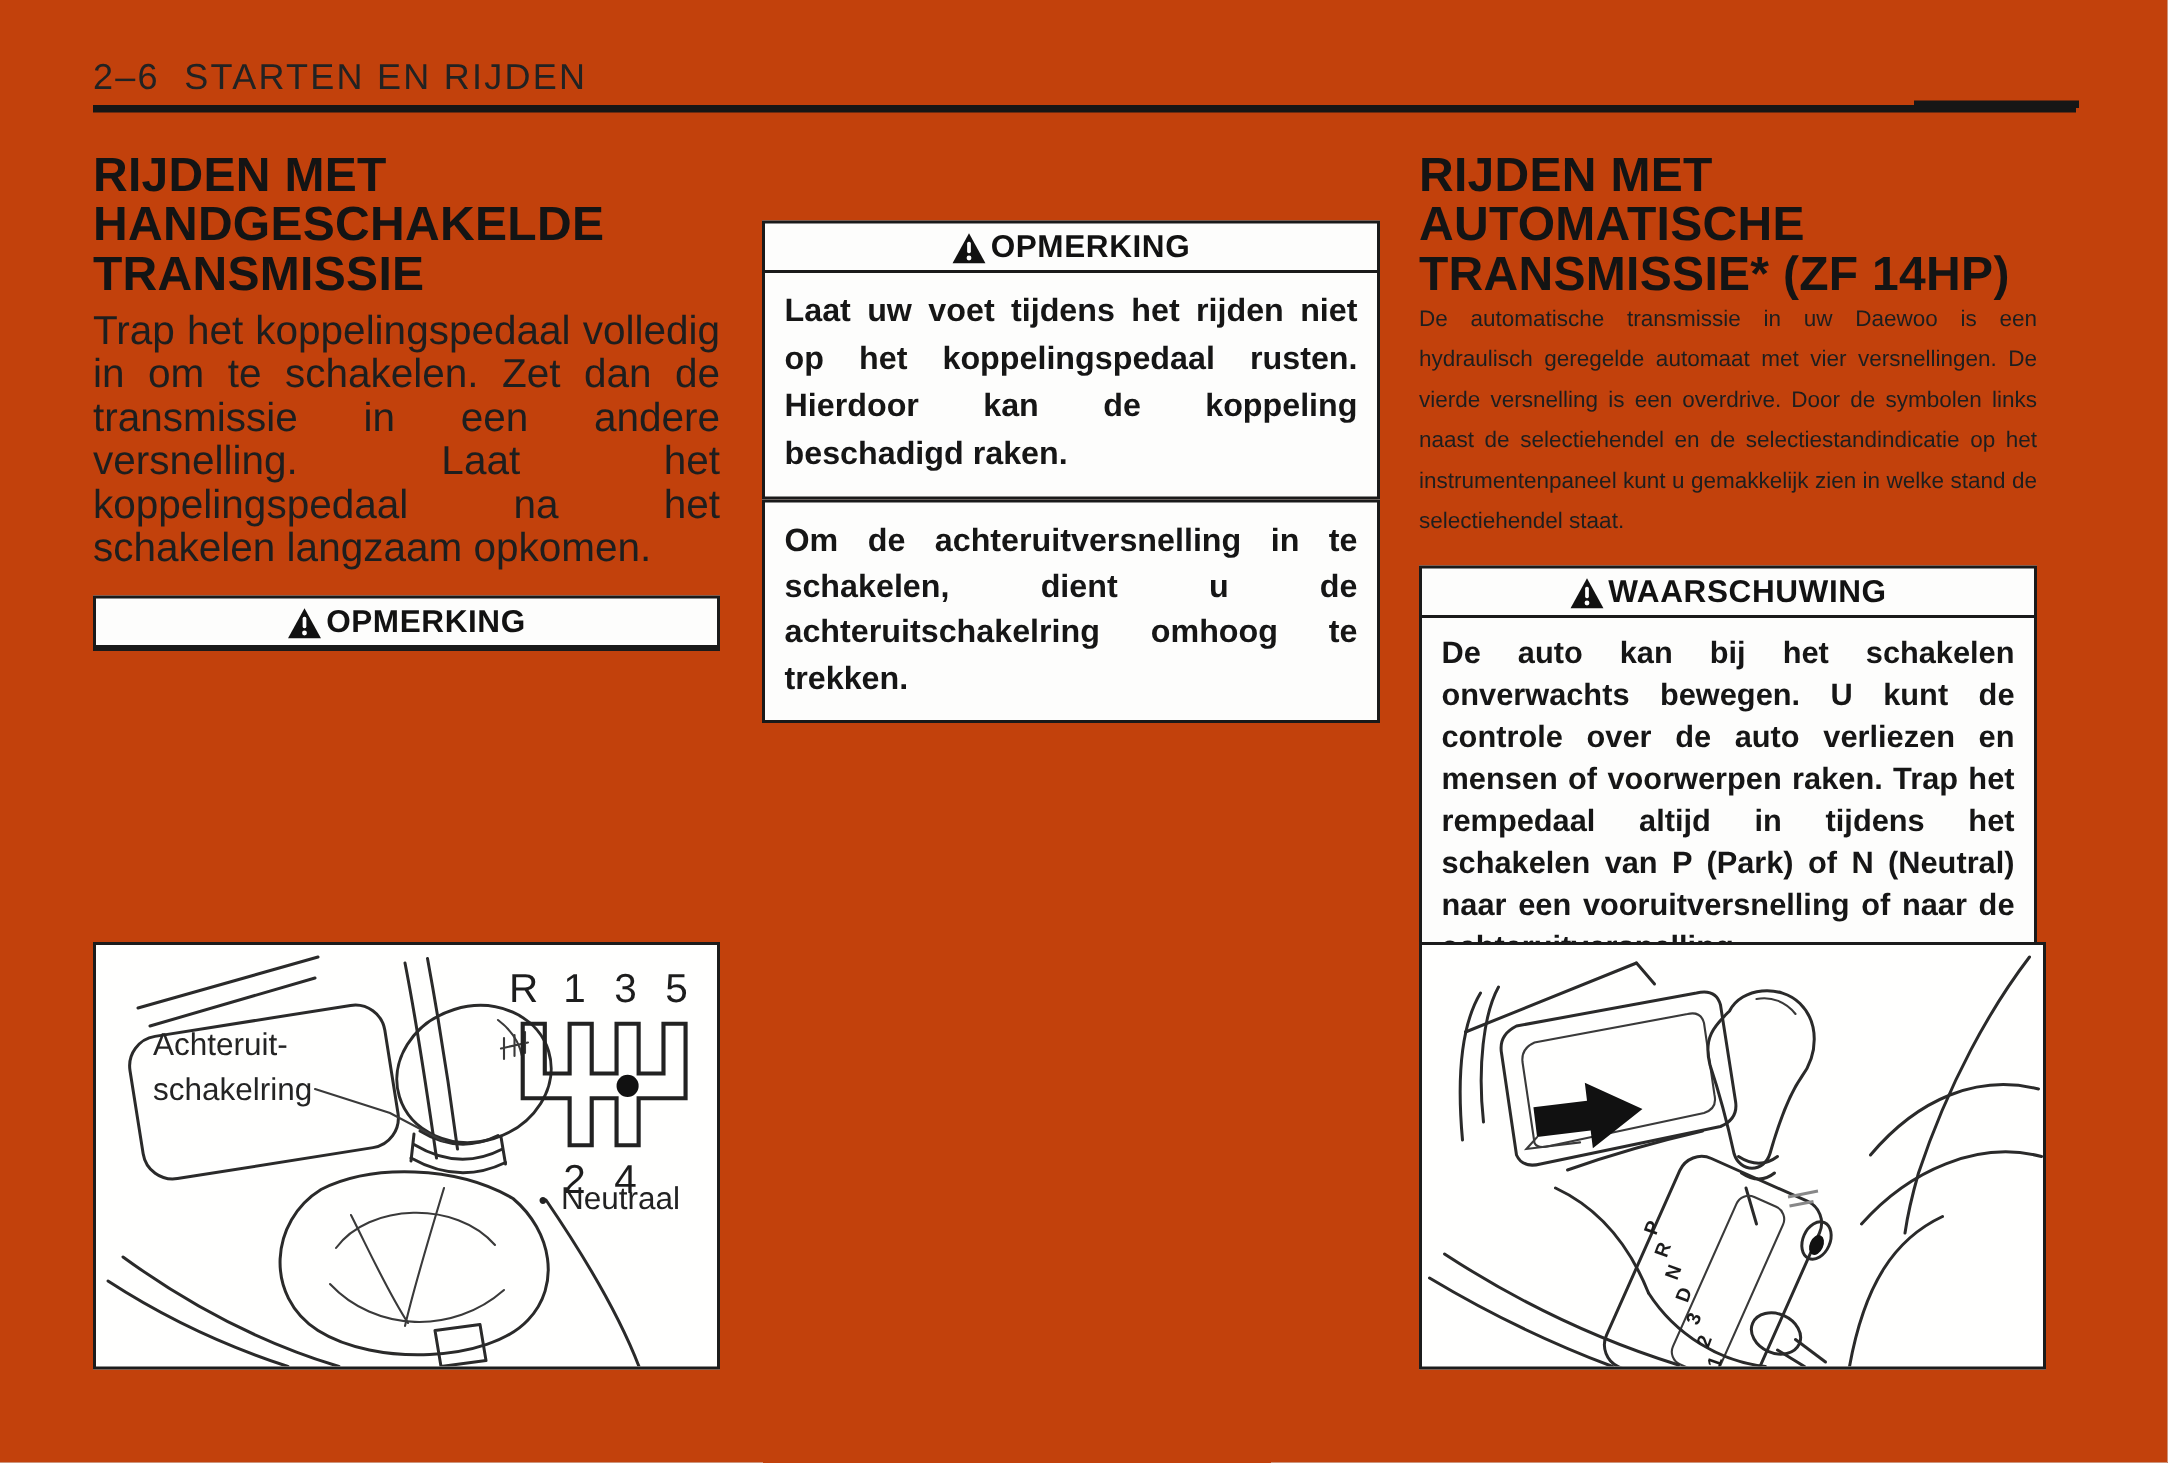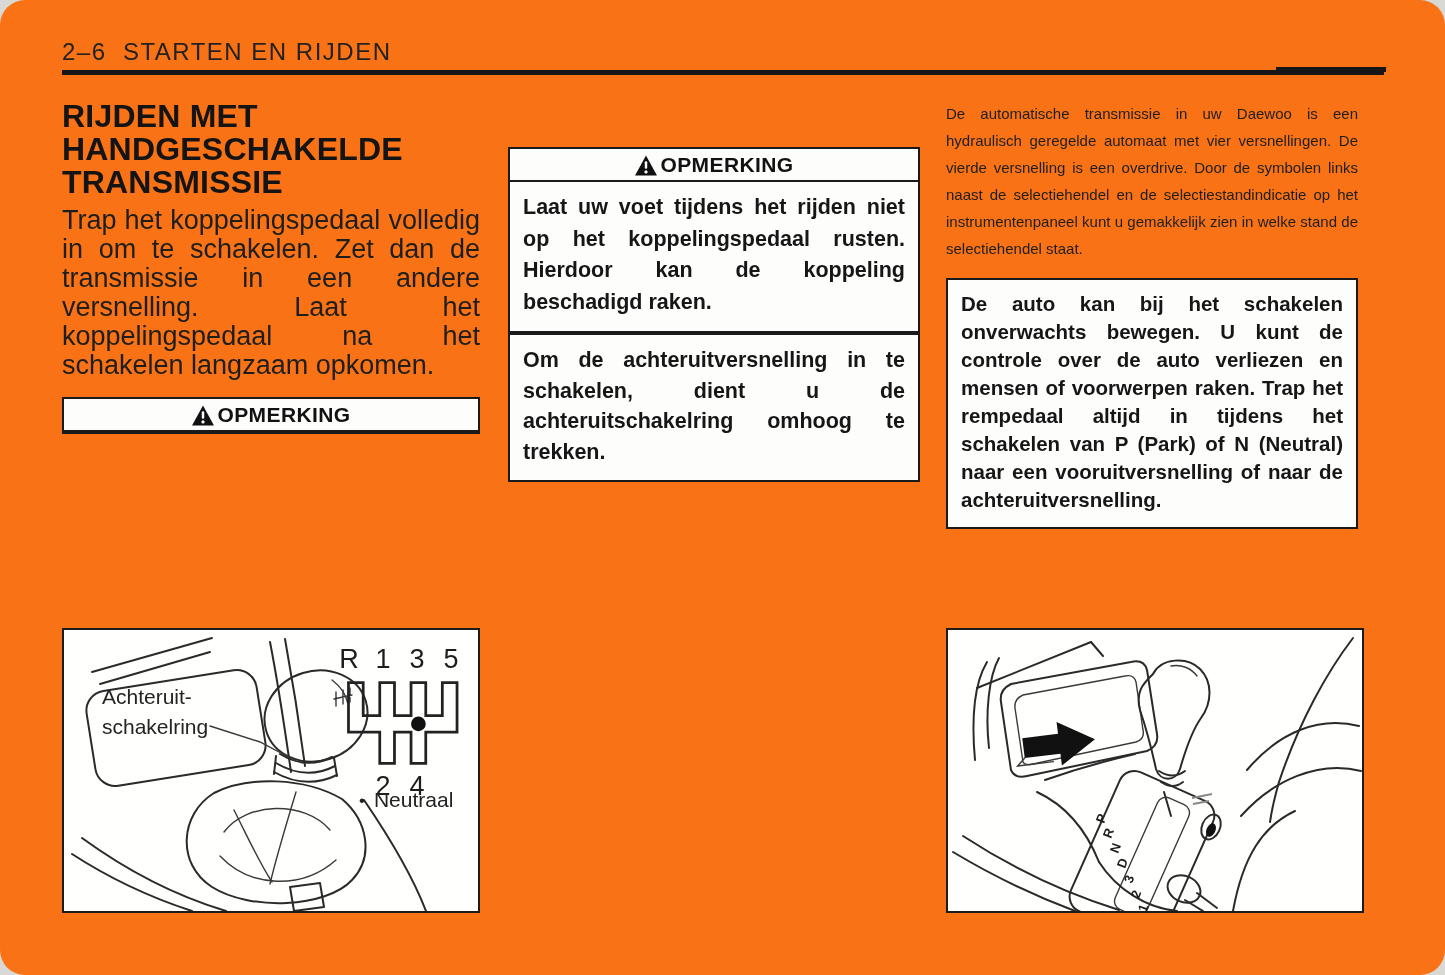--- a/index.html
+++ b/index.html
@@ -1,20 +1,19 @@
 <!DOCTYPE html>
 <html><head>
 <meta charset="utf-8">
 <style>
   html,body{margin:0;padding:0;background:#d8d8d4;}
   .page{
     position:relative;width:1445px;height:975px;margin:0 auto;
-    background:#f97316;color:#1b1b1b;overflow:hidden;
+    background:#c2410c;color:#1b1b1b;overflow:hidden;
     font-family:"Liberation Sans", sans-serif;
-    border-radius:25px;
   }
   
   .hdr-text{
     position:absolute;left:62px;top:38px;font-size:24px;letter-spacing:1.5px;
     white-space:pre-wrap;color:#222;
   }
   .hdr-rule{position:absolute;left:62px;top:70px;width:1322px;height:5px;background:#161616;}
   .hdr-rule:after{content:"";position:absolute;right:-2px;top:-3px;width:110px;height:5px;background:#161616;}
 
   
@@ -182,23 +181,35 @@
       </div>
       <div class="notice-body nb-m1">Laat uw voet tijdens het rijden niet op het koppelingspedaal rusten. Hierdoor kan de koppeling beschadigd raken.</div>
     </div>
 
     <div class="notice-box box-gap">
       <div class="notice-body nb-m2">Om de achteruitversnelling in te schakelen, dient u de achteruitschakelring omhoog te trekken.</div>
     </div>
   </section>
 
   <section class="col col-right">
+    <h2 class="col-title">RIJDEN MET AUTOMATISCHE
+TRANSMISSIE* (ZF 14HP)</h2>
     <p class="body-text">De automatische transmissie in uw Daewoo is een hydraulisch geregelde automaat met vier versnellingen. De vierde versnelling is een overdrive. Door de symbolen links naast de selectiehendel en de selectiestandindicatie op het instrumentenpaneel kunt u gemakkelijk zien in welke stand de selectiehendel staat.</p>
 
     <div class="notice-box">
+      <div class="notice-head">
+        <span class="warn-icon">
+          <svg viewBox="0 0 24 22">
+              <path d="M12 0.5 L23.5 21.5 H0.5 Z" fill="#111"></path>
+              <rect x="10.7" y="6.5" width="2.6" height="8" rx="1.2" fill="#fff"></rect>
+              <circle cx="12" cy="17.8" r="1.7" fill="#fff"></circle>
+            </svg>
+        </span>
+        <span>WAARSCHUWING</span>
+      </div>
       <div class="notice-body nb-warn">De auto kan bij het schakelen onverwachts bewegen. U kunt de controle over de auto verliezen en mensen of voorwerpen raken. Trap het rempedaal altijd in tijdens het schakelen van P (Park) of N (Neutral) naar een vooruitversnelling of naar de achteruitversnelling.</div>
     </div>
 
     <figure class="illustration">
       <svg class="art" viewBox="0 0 412 281">
 
         <path class="ln" d="M28,58 L142,12"></path>
         <path class="ln" d="M142,12 L154,26"></path>
         <path class="ln" d="M40,118 C36,82 40,46 50,28"></path>
         <path class="ln" d="M26,130 C22,86 26,52 38,32"></path>

